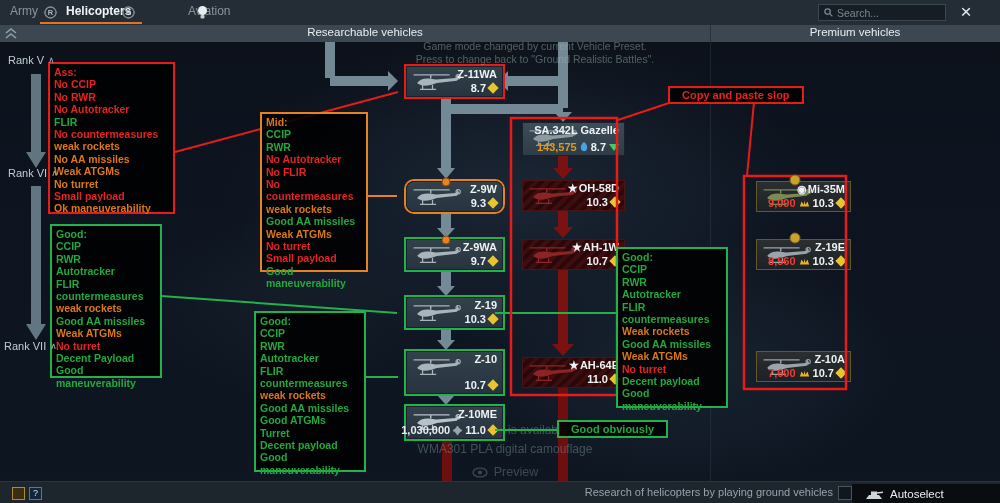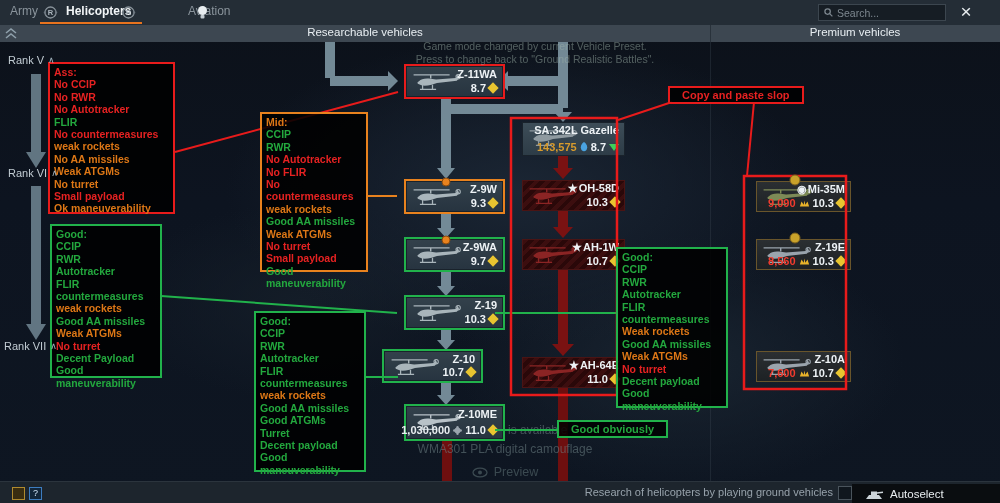--- a/index.html
+++ b/index.html
@@ -151,21 +151,21 @@
           <use href="#heli-sym"></use>
         </svg>
         <div class="vname"><span>Z-11WA</span></div>
         <div class="vstats">
           <span>8.7</span>
           <span style="display: inline-flex;">
             <span class="diam"></span>
           </span>
         </div>
       </div>
-      <div class="vcard  ol-orange" style="left: 398px; top: 181px; width: 97px; height: 31px;">
+      <div class="vcard  ol-orange" style="left: 398px; top: 181px; width: 97px; height: 31px; border-radius: 8px;">
         <svg viewBox="0 0 60 24" class="heli" style="color: rgb(169, 181, 187);">
           <use href="#heli-sym"></use>
         </svg>
         <div class="vname"><span>Z-9W</span></div>
         <div class="vstats">
           <span>9.3</span>
           <span style="display: inline-flex;">
             <span class="diam"></span>
           </span>
         </div>
@@ -187,21 +187,21 @@
           <use href="#heli-sym"></use>
         </svg>
         <div class="vname"><span>Z-19</span></div>
         <div class="vstats">
           <span>10.3</span>
           <span style="display: inline-flex;">
             <span class="diam"></span>
           </span>
         </div>
       </div>
-      <div class="vcard  ol-green" style="left: 376px; top: 351px; width: 97px; height: 30px; text-align: center;">
+      <div class="vcard  ol-green" style="left: 398px; top: 351px; width: 97px; height: 43px; text-align: center;">
         <svg viewBox="0 0 60 24" class="heli" style="color: rgb(169, 181, 187);">
           <use href="#heli-sym"></use>
         </svg>
         <div class="vname"><span>Z-10</span></div>
         <div class="vstats">
           <span>10.7</span>
           <span style="display: inline-flex;">
             <span class="diam"></span>
           </span>
         </div>

